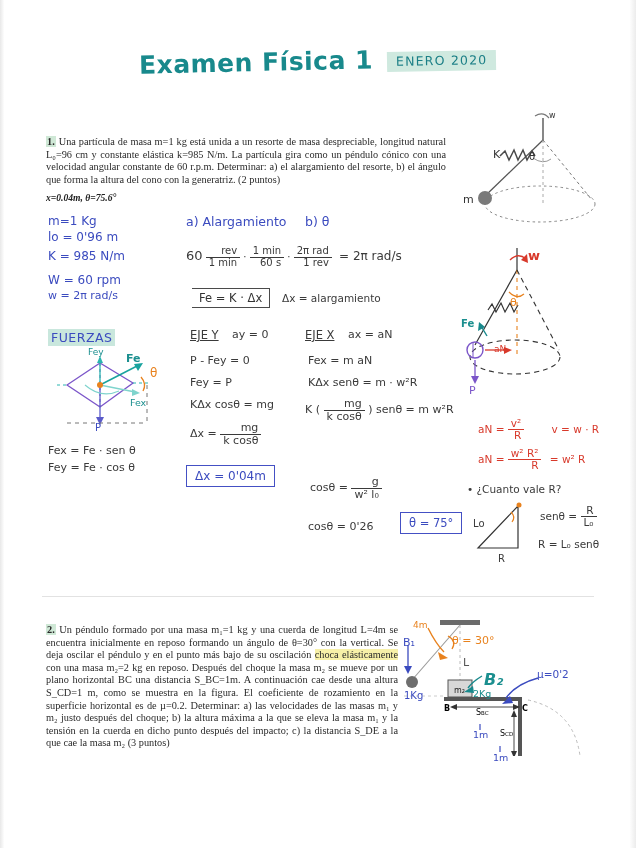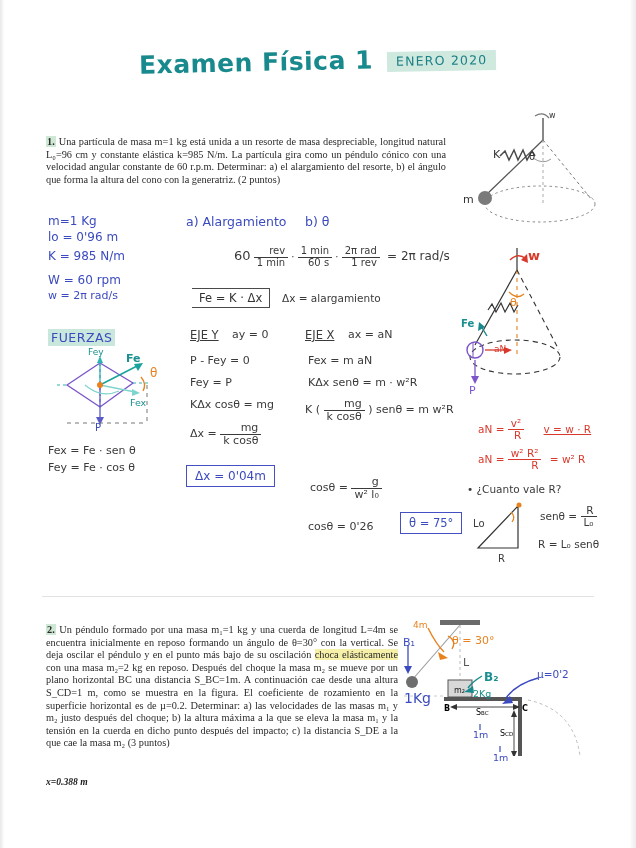--- a/index.html
+++ b/index.html
@@ -61,20 +61,21 @@
     <span class="title">Examen Física 1</span><span class="date-badge">ENERO 2020</span>
   </div>
 
   <div class="prob" style="left:46px;top:136px;width:400px;">
     <span class="num">1.</span>
     <span>Una partícula de masa m=1 kg está unida a un resorte de masa despreciable, longitud</span>
     <span>natural L₀=96 cm y constante elástica k=985 N/m. La partícula gira como un péndulo cónico</span>
     <span>con una velocidad angular constante de 60 r.p.m. Determinar: a) el alargamiento del resorte,</span>
     <span>b) el ángulo que forma la altura del cono con la generatriz. (2 puntos)</span>
   </div>
+  <div class="prob ans" style="left:46px;top:192px;width:300px;">x=0.04m, θ=75.6°</div>
 
   <svg style="position:absolute;left:455px;top:108px;" width="175" height="122">
     <line x1="88" y1="10" x2="88" y2="32" stroke="#555" stroke-width="1.4"></line>
     <path d="M80 8 q8 -5 14 2" stroke="#777" stroke-width="1.2" fill="none"></path>
     <line x1="88" y1="32" x2="30" y2="88" stroke="#555" stroke-width="1.3"></line>
     <path d="M45 48 l5 -5 l4 9 l5 -10 l4 10 l5 -10 l4 10 l5 -9 l3 5" stroke="#4a4a4a" stroke-width="1.5" fill="none"></path>
     <line x1="88" y1="32" x2="88" y2="96" stroke="#aaa" stroke-width="1" stroke-dasharray="3,3"></line>
     <line x1="88" y1="32" x2="137" y2="92" stroke="#777" stroke-width="1" stroke-dasharray="3,3"></line>
     <path d="M78 50 q10 7 18 1" stroke="#999" stroke-width="1" fill="none"></path>
     <ellipse cx="85" cy="96" rx="55" ry="18" fill="none" stroke="#888" stroke-width="1" stroke-dasharray="2.5,3"></ellipse>
@@ -119,21 +120,21 @@
   <div class="hw teal" style="left:130px;top:397px;font-size:9.5px;">Fex</div>
   <div class="hw blue" style="left:95px;top:422px;font-size:10px;">P</div>
   <div class="hw orange" style="left:150px;top:366px;font-size:12px;">θ</div>
 
   <div class="hw dark" style="left:48px;top:444px;font-size:11px;">Fex = Fe · sen θ</div>
   <div class="hw dark" style="left:48px;top:461px;font-size:11px;">Fey = Fe · cos θ</div>
 
   <div class="hw blue" style="left:186px;top:214px;font-size:12.5px;">a) Alargamiento</div>
   <div class="hw blue" style="left:305px;top:214px;font-size:12.5px;">b) θ</div>
 
-  <div class="hw dark" style="left:186px;top:246px;font-size:10px;margin-left:48px;">
+  <div class="hw dark" style="left:186px;top:246px;font-size:10px;">
     <span style="font-size:13px;">60</span>
     <span class="frac">
       <span class="top">rev</span>
       <span class="bot">1 min</span>
     </span>
     <span>·</span>
     <span class="frac">
       <span class="top">1 min</span>
       <span class="bot">60 s</span>
     </span>
@@ -209,21 +210,21 @@
   <div class="hw teal" style="left:461px;top:318px;font-size:10px;font-weight:bold;">Fe</div>
   <div class="hw red" style="left:494px;top:344px;font-size:9px;">aN</div>
   <div class="hw purple" style="left:469px;top:384px;font-size:11px;">P</div>
 
   <div class="hw red" style="left:478px;top:418px;font-size:10.5px;">
     <span>aN =</span>
     <span class="frac">
       <span class="top">v²</span>
       <span class="bot">R</span>
     </span>
-    <span style="margin-left:16px;text-decoration:underline;">v = w · R</span>
+    <span style="margin-left:24px;">v = w · R</span>
   </div>
   <div class="hw red" style="left:478px;top:448px;font-size:10.5px;">
     <span>aN =</span>
     <span class="frac">
       <span class="top">w² R²</span>
       <span class="bot">R</span>
     </span>
     <span style="margin-left:5px;margin-top:12px;">= w² R</span>
   </div>
 
@@ -255,21 +256,20 @@
     <span>la vertical. Se deja oscilar el péndulo y en el punto más bajo de su oscilación</span>
     <span class="hl-yellow">choca elásticamente</span>
     <span id="p2l4"> con una masa m₂=2 kg en reposo. Después del choque la</span>
     <span>masa m₂ se mueve por un plano horizontal BC una distancia S_BC=1m. A</span>
     <span>continuación cae desde una altura S_CD=1 m, como se muestra en la figura. El</span>
     <span>coeficiente de rozamiento en la superficie horizontal es de µ=0.2. Determinar:</span>
     <span>a) las velocidades de las masas m₁ y m₂ justo después del choque; b) la altura</span>
     <span>máxima a la que se eleva la masa m₁ y la tensión en la cuerda en dicho punto</span>
     <span>después del impacto; c) la distancia S_DE a la que cae la masa m₂ (3 puntos)</span>
   </div>
-  <div class="prob ans" style="left:46px;top:776px;width:360px;">x=0.388 m</div>
 
   <svg style="position:absolute;left:404px;top:616px;" width="230" height="140">
     <rect x="36" y="4" width="40" height="5" fill="#6b6b6b"></rect>
     <line x1="56" y1="9" x2="8" y2="64" stroke="#9a9a9a" stroke-width="1.1"></line>
     <line x1="56" y1="9" x2="56" y2="70" stroke="#bbb" stroke-width="1" stroke-dasharray="3,3"></line>
     <circle cx="8" cy="66" r="6" fill="#6e6e6e"></circle>
     <line x1="0" y1="80" x2="40" y2="80" stroke="#ccc" stroke-width="1" stroke-dasharray="3,3"></line>
     <rect x="44" y="64" width="24" height="17" fill="#d8d8d8" stroke="#555" stroke-width="1"></rect>
     <text x="50" y="77" font-family="DejaVu Sans, sans-serif" font-size="8" fill="#222">m₂</text>
     <rect x="40" y="81" width="78" height="4" fill="#555"></rect>
@@ -302,22 +302,22 @@
     <polygon points="4,58 0,50 8,50" fill="#3b4bbf"></polygon>
     <path d="M78 60 q-10 6 -14 12" stroke="#18898c" stroke-width="1.4" fill="none"></path>
     <polygon points="60,76 69,70 70,77" fill="#18898c"></polygon>
     <path d="M134 62 q-22 6 -32 20" stroke="#3b4bbf" stroke-width="1.4" fill="none"></path>
     <polygon points="98,88 106,80 109,87" fill="#3b4bbf"></polygon>
     <path d="M76 108 l0 6" stroke="#3b4bbf" stroke-width="1.2"></path>
     <path d="M96 130 l0 6" stroke="#3b4bbf" stroke-width="1.2"></path>
   </svg>
   <div class="hw orange" style="left:413px;top:620px;font-size:9px;">4m</div>
   <div class="hw blue" style="left:403px;top:636px;font-size:11px;">B₁</div>
-  <div class="hw blue" style="left:404px;top:690px;font-size:14px;">1Kg</div>
+  <div class="hw blue" style="left:404px;top:690px;font-size:10px;">1Kg</div>
   <div class="hw orange" style="left:452px;top:634px;font-size:11px;">θ = 30°</div>
   <div class="hw" style="left:463px;top:656px;font-size:11px;color:#555;">L</div>
-  <div class="hw teal" style="left:484px;top:670px;font-size:12px;font-weight:bold;">B₂</div>
+  <div class="hw teal" style="left:484px;top:670px;font-size:16px;font-weight:bold;font-style:italic;">B₂</div>
   <div class="hw teal" style="left:473px;top:688px;font-size:9.5px;">2Kg</div>
   <div class="hw blue" style="left:537px;top:668px;font-size:10.5px;">µ=0'2</div>
   <div class="hw blue" style="left:473px;top:729px;font-size:9.5px;">1m</div>
   <div class="hw blue" style="left:493px;top:752px;font-size:9.5px;">1m</div>
 
 </div>
 
 </body></html>

